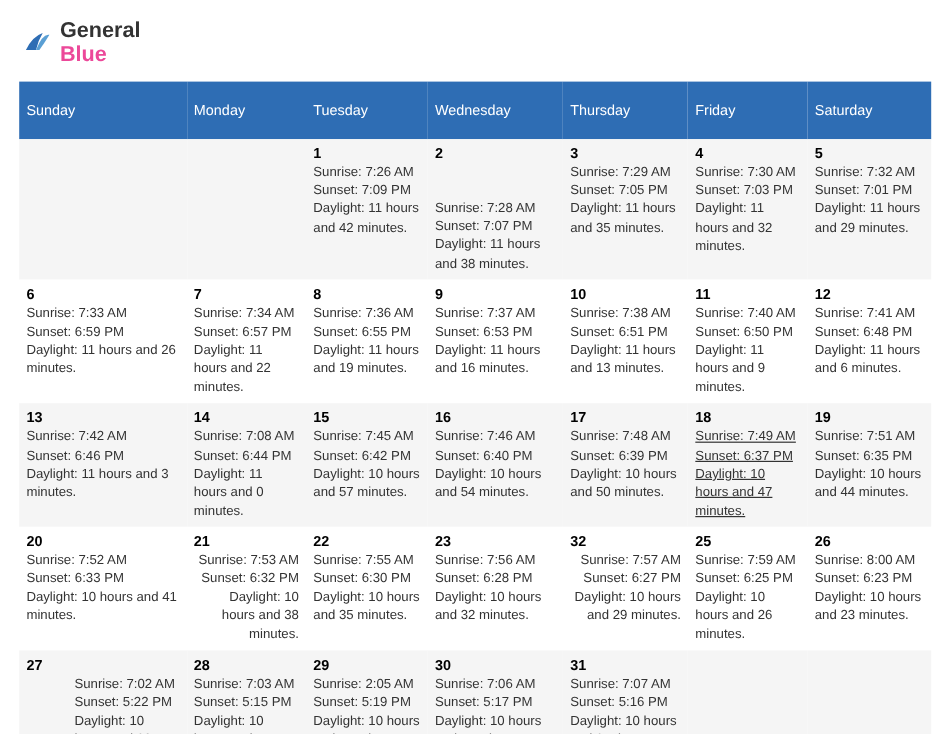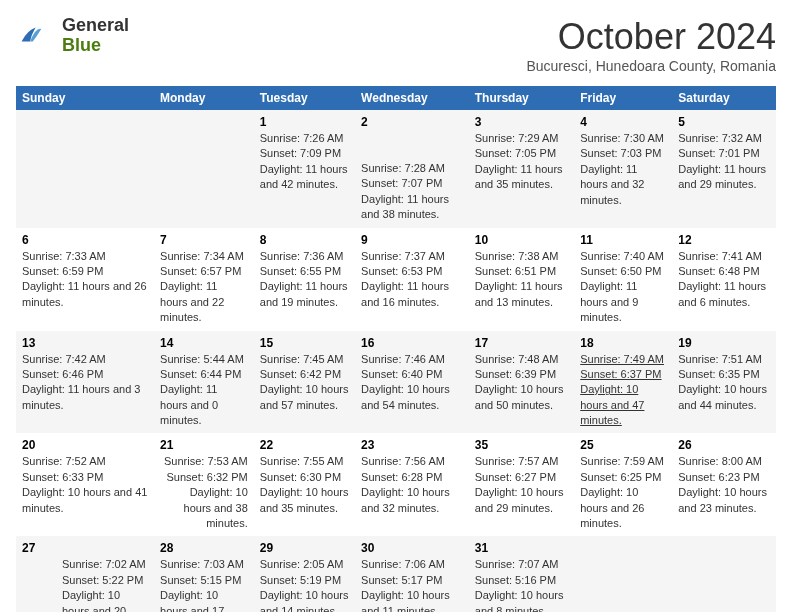--- a/index.html
+++ b/index.html
@@ -12,37 +12,37 @@
     }
     .header {
       display: flex;
       justify-content: space-between;
       align-items: flex-start;
       margin-bottom: 12px;
     }
     .logo {
       display: flex;
       align-items: center;
-      gap: 18px;
+      gap: 6px;
       justify-content: space-between;
     }
     .logo-text {
       display: flex;
       flex-direction: column;
       line-height: 1.1;
     }
     .logo-general {
       font-size: 18px;
       font-weight: bold;
       color: #333;
     }
     .logo-blue {
       font-size: 18px;
       font-weight: bold;
-      color: #4d7c0f;
+      color: #ec4899;
     }
     .logo-bird {
       width: 28px;
       height: 28px;
     }
     .title-section {
       text-align: right;
     }
     .month-title {
       font-size: 36px;
@@ -56,23 +56,23 @@
     table {
       width: 100%;
       border-collapse: collapse;
       font-size: 11px;
     }
     thead tr {
       background-color: #2e6db4;
       color: #fff;
     }
     thead th {
-      padding: 5px 6px;
+      padding: 17px 6px;
       text-align: left;
-      font-weight: bold;
+      font-weight: normal;
       font-size: 12px;
     }
     tbody tr {
       vertical-align: top;
     }
     tbody tr:nth-child(odd) {
       background-color: #f5f5f5;
     }
     tbody tr:nth-child(even) {
       background-color: #ffffff;
@@ -102,24 +102,20 @@
   <div class="logo">
     <svg class="logo-bird" viewBox="0 0 40 40">
       <path d="M8 28 Q16 12 28 8 Q22 18 20 28 Z" fill="#2e6db4"></path>
       <path d="M20 28 Q28 8 36 10 Q30 20 24 28 Z" fill="#5a9fd4"></path>
     </svg>
     <div class="logo-text">
       <span class="logo-general">General</span>
       <span class="logo-blue">Blue</span>
     </div>
   </div>
-  <div class="title-section">
-    <div class="month-title">October 2024</div>
-    <div class="subtitle">Bucuresci, Hunedoara County, Romania</div>
-  </div>
 </div>
 
 <table>
   <thead>
     <tr>
     <th>Sunday</th>
         <th>Monday</th>
         <th>Tuesday</th>
         <th>Wednesday</th>
         <th>Thursday</th>
@@ -208,21 +204,21 @@
       </tr>
       <tr>
         <td>
           <span class="day-number">13</span>
           <div class="day-info" style="white-space: pre-line;">Sunrise: 7:42 AM
 Sunset: 6:46 PM
 Daylight: 11 hours and 3 minutes.</div>
         </td>
         <td>
           <span class="day-number">14</span>
-          <div class="day-info" style="white-space: pre-line;">Sunrise: 5:44 AM
+          <div class="day-info" style="white-space: pre-line;">Sunrise: 7:08 AM
 Sunset: 6:44 PM
 Daylight: 11 hours and 0 minutes.</div>
         </td>
         <td>
           <span class="day-number">15</span>
           <div class="day-info" style="white-space: pre-line;">Sunrise: 7:45 AM
 Sunset: 6:42 PM
 Daylight: 10 hours and 57 minutes.</div>
         </td>
         <td>
@@ -269,22 +265,22 @@
 Sunset: 6:30 PM
 Daylight: 10 hours and 35 minutes.</div>
         </td>
         <td>
           <span class="day-number">23</span>
           <div class="day-info" style="white-space: pre-line;">Sunrise: 7:56 AM
 Sunset: 6:28 PM
 Daylight: 10 hours and 32 minutes.</div>
         </td>
         <td>
-          <span class="day-number">35</span>
-          <div class="day-info" style="white-space: pre-line;">Sunrise: 7:57 AM
+          <span class="day-number">32</span>
+          <div class="day-info" style="white-space: pre-line; text-align: right;">Sunrise: 7:57 AM
 Sunset: 6:27 PM
 Daylight: 10 hours and 29 minutes.</div>
         </td>
         <td>
           <span class="day-number">25</span>
           <div class="day-info" style="white-space: pre-line;">Sunrise: 7:59 AM
 Sunset: 6:25 PM
 Daylight: 10 hours and 26 minutes.</div>
         </td>
         <td>

